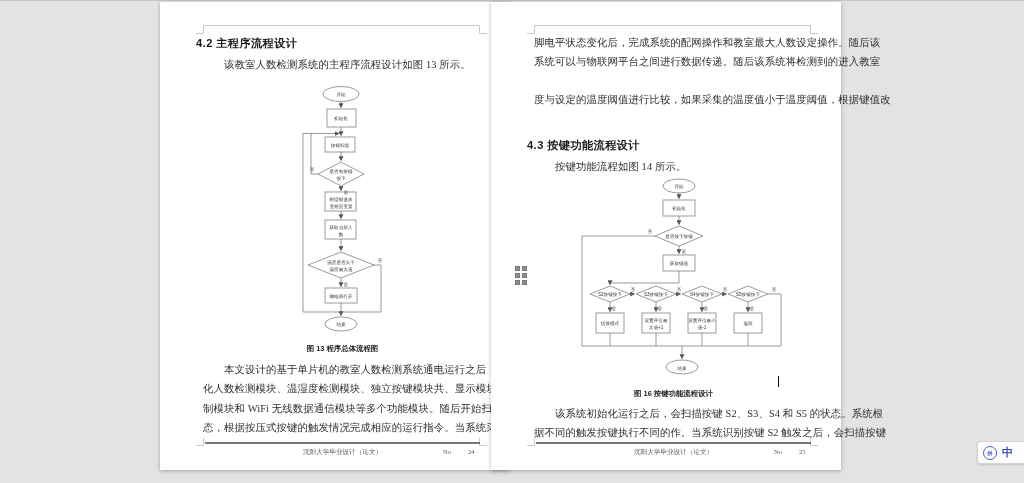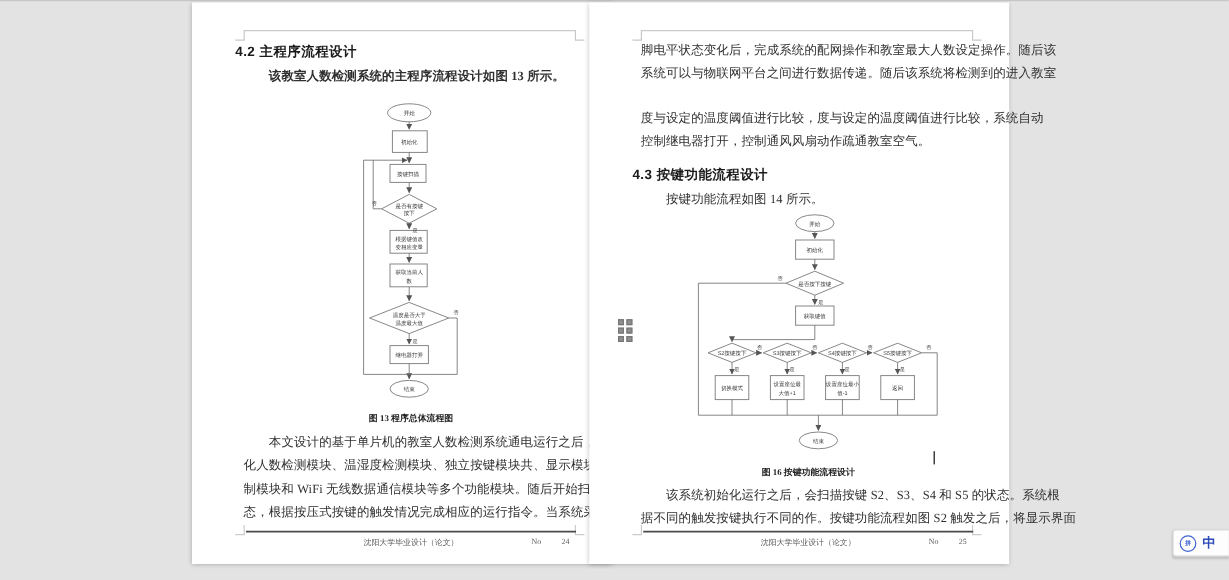--- a/index.html
+++ b/index.html
@@ -6,21 +6,21 @@
   body{width:1024px;height:483px;overflow:hidden;background:#e3e3e3;font-family:"Liberation Serif","DejaVu Serif",serif;}
   .stage{position:relative;width:1024px;height:483px;background:#e3e3e3;}
   .top-hairline{position:absolute;left:0;top:0;width:1024px;height:1px;background:#c6c6c6;}
   .page{position:absolute;top:2px;width:350px;height:468px;background:#ffffff;box-shadow:0 1px 4px rgba(0,0,0,0.28);}
   .page-left{left:160px;}
   .page-right{left:491px;}
   .page svg{position:absolute;left:0;top:0;pointer-events:none;}
   .doc-text{position:absolute;left:43px;width:279px;font-size:10.4px;line-height:13px;color:#2f2f2f;letter-spacing:0.1px;white-space:nowrap;}
   .indent{padding-left:21px;}
   .heading{position:absolute;left:36px;font-family:"Liberation Sans","DejaVu Sans",sans-serif;font-weight:bold;font-size:11.2px;color:#1b1b1b;letter-spacing:0.4px;white-space:nowrap;text-align:right;}
-  .caption{position:absolute;left:43px;width:279px;text-align:center;font-family:Liberation Serif, serif;font-weight:bold;font-size:7.4px;color:#222;}
+  .caption{position:absolute;left:43px;width:279px;text-align:center;font-family:Liberation Sans, sans-serif;font-weight:bold;font-size:7.4px;color:#222;}
   .footer-title{position:absolute;left:43px;width:279px;text-align:center;font-size:6.6px;color:#5a5a5a;top:446px;}
   .footer-no{position:absolute;top:446px;font-size:6.6px;color:#5a5a5a;}
   .footer-no.lbl{left:283px;}
   .footer-no.num{left:308px;}
   .cursor{position:absolute;width:1px;height:11px;background:#111;}
   .dots-handle{position:absolute;left:24px;top:264px;width:12px;height:21px;}
   .dots-handle i{position:absolute;width:2.6px;height:2.6px;background:#8f8f8f;border:0.5px solid #777;}
   .ime{position:absolute;left:977px;top:441px;width:47px;height:21px;background:#fdfdfd;border:1px solid #d5d5d5;border-right:none;border-radius:3px 0 0 3px;box-shadow:0 1px 2px rgba(0,0,0,0.15);display:flex;align-items:center;}
   .ime-circle{width:12px;height:12px;border:1.6px solid #3f63d2;border-radius:50%;margin-left:5px;display:flex;align-items:center;justify-content:center;font-family:"Liberation Sans",sans-serif;font-size:5px;color:#3f63d2;font-weight:bold;}
   .ime-mode{margin-left:5px;font-family:"Liberation Sans","DejaVu Sans",sans-serif;font-size:11px;color:#2e49b8;font-weight:bold;}
@@ -91,21 +91,21 @@
         <text class="fc-node-text" x="181" y="262">温度是否大于</text>
         <text class="fc-node-text" x="181" y="269">温度最大值</text>
         <text class="fc-label" x="220" y="260">否</text>
         <text class="fc-label" x="186" y="283.5">是</text>
         <text class="fc-node-text" x="181" y="295.5">继电器打开</text>
         <text class="fc-node-text" x="181" y="324">结束</text>
       </g>
     </svg>
 
     <div class="heading" style="top:34px;">4.2 主程序流程设计</div>
-    <div class="doc-text indent" style="top:56px;font-weight:bold;">该教室人数检测系统的主程序流程设计如图 13 所示。</div>
+    <div class="doc-text indent" style="top:56px;">该教室人数检测系统的主程序流程设计如图 13 所示。</div>
     <div class="caption" style="top:342px;">图 13  程序总体流程图</div>
     <div class="doc-text indent" style="top:361px;">本文设计的基于单片机的教室人数检测系统通电运行之后，首先会初始</div>
     <div class="doc-text" style="top:380px;">化人数检测模块、温湿度检测模块、独立按键模块共、显示模块、继电器控</div>
     <div class="doc-text" style="top:400px;">制模块和 WiFi 无线数据通信模块等多个功能模块。随后开始扫描独立按键状</div>
     <div class="doc-text" style="top:419px;">态，根据按压式按键的触发情况完成相应的运行指令。当系统采集到按键引</div>
     <div class="footer-title">沈阳大学毕业设计（论文）</div>
     <div class="footer-no lbl">No</div>
     <div class="footer-no num">24</div>
   </div>
 
@@ -197,27 +197,26 @@
       <i style="left:0;top:0;"></i>
         <i style="left:7px;top:0;"></i>
       <i style="left:0;top:7px;"></i>
         <i style="left:7px;top:7px;"></i>
       <i style="left:0;top:14px;"></i>
         <i style="left:7px;top:14px;"></i>
     </div>
 
     <div class="doc-text" style="top:34px;">脚电平状态变化后，完成系统的配网操作和教室最大人数设定操作。随后该</div>
     <div class="doc-text" style="top:53px;text-align:center;">系统可以与物联网平台之间进行数据传递。随后该系统将检测到的进入教室</div>
-    <div class="doc-text" style="top:91px;">度与设定的温度阈值进行比较，度与设定的温度阈值进行比较，系统自动</div>
-    <div class="doc-text" style="top:110px;">控制继电器打开，控制通风风扇动作疏通教室空气。</div>
+    <div class="doc-text" style="top:91px;">度与设定的温度阈值进行比较，如果采集的温度值小于温度阈值，根据键值改</div>
     <div class="heading" style="top:136px;">4.3 按键功能流程设计</div>
     <div class="doc-text indent" style="top:158px;">按键功能流程如图 14 所示。</div>
     <div class="caption" style="top:387px;">图 16  按键功能流程设计</div>
     <div class="doc-text indent" style="top:405px;">该系统初始化运行之后，会扫描按键 S2、S3、S4 和 S5 的状态。系统根</div>
-    <div class="doc-text" style="top:424px;">据不同的触发按键执行不同的作。按键功能流程如图 S2 触发之后，将显示界面</div>
+    <div class="doc-text" style="top:424px;">据不同的触发按键执行不同的作。当系统识别按键 S2 触发之后，会扫描按键</div>
 
     <div class="cursor" style="left:287px;top:374px;"></div>
 
     <div class="footer-title">沈阳大学毕业设计（论文）</div>
     <div class="footer-no lbl">No</div>
     <div class="footer-no num">25</div>
   </div>
 
   <div class="ime">
     <span class="ime-circle">拼</span>

